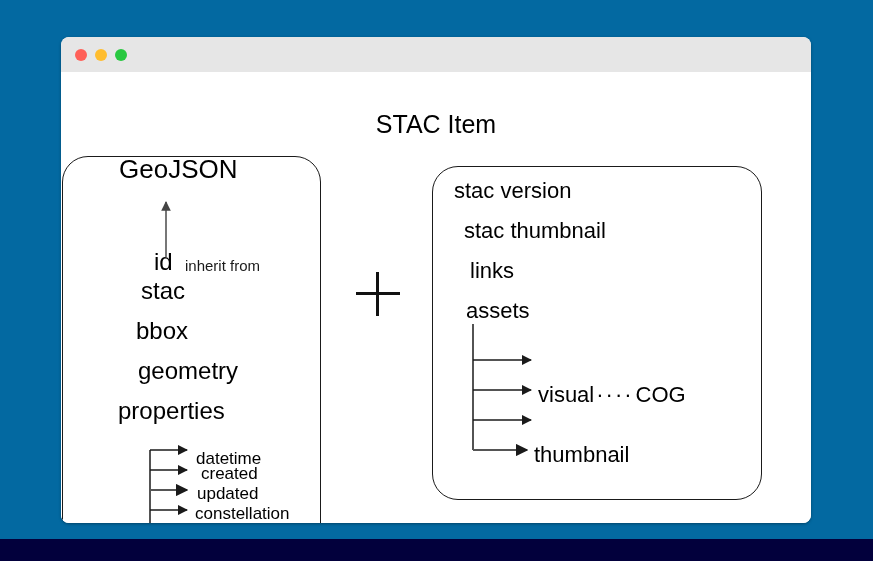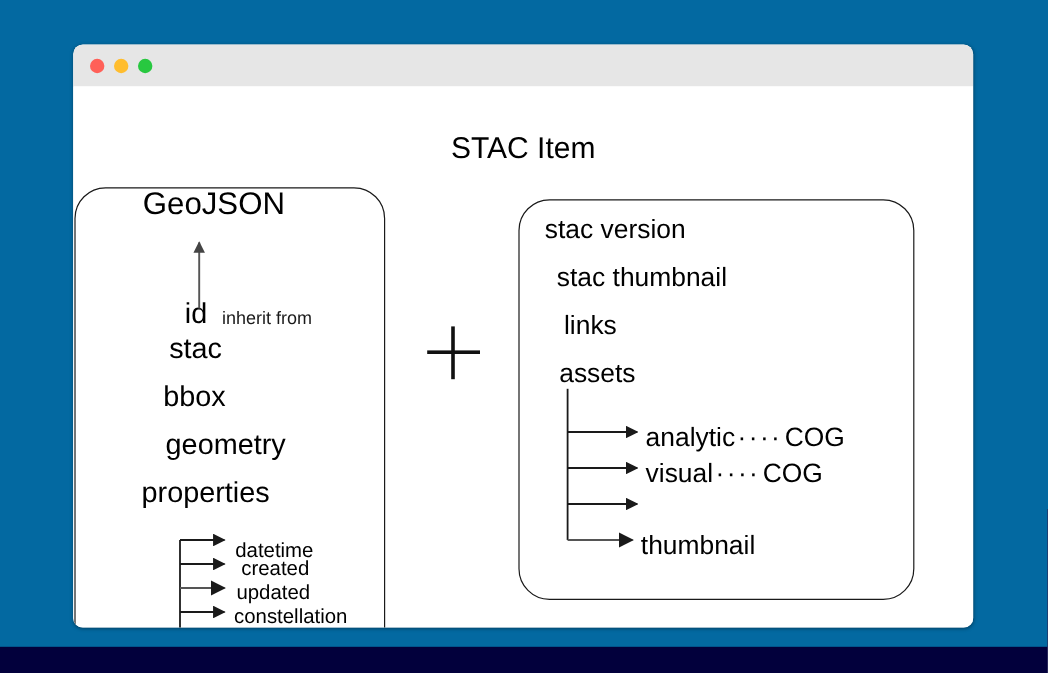--- a/index.html
+++ b/index.html
@@ -211,23 +211,20 @@
         <span class="bar-v"></span>
       </div>
 
       <div class="panel panel-right"></div>
 
       <div class="node rv-version">stac version</div>
       <div class="node rv-extensions">stac thumbnail</div>
       <div class="node rv-links">links</div>
       <div class="node rv-assets">assets</div>
 
-      <div class="asset-row ar-analytic">
-        <span>analytic</span><span class="dots">····</span><span>COG</span>
-      </div>
 
       <div class="asset-row ar-visual">
         <span>visual</span><span class="dots">····</span><span>COG</span>
       </div>
 
 
       <div class="asset-row ar-thumbnail">
         <span>thumbnail</span>
       </div>
 

